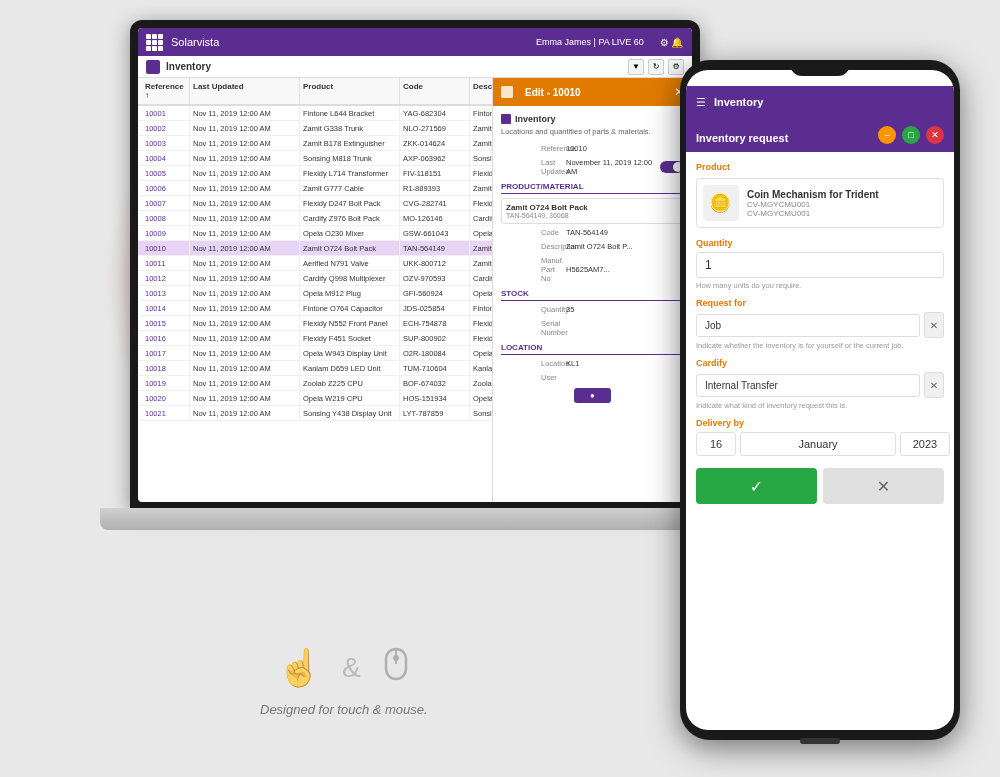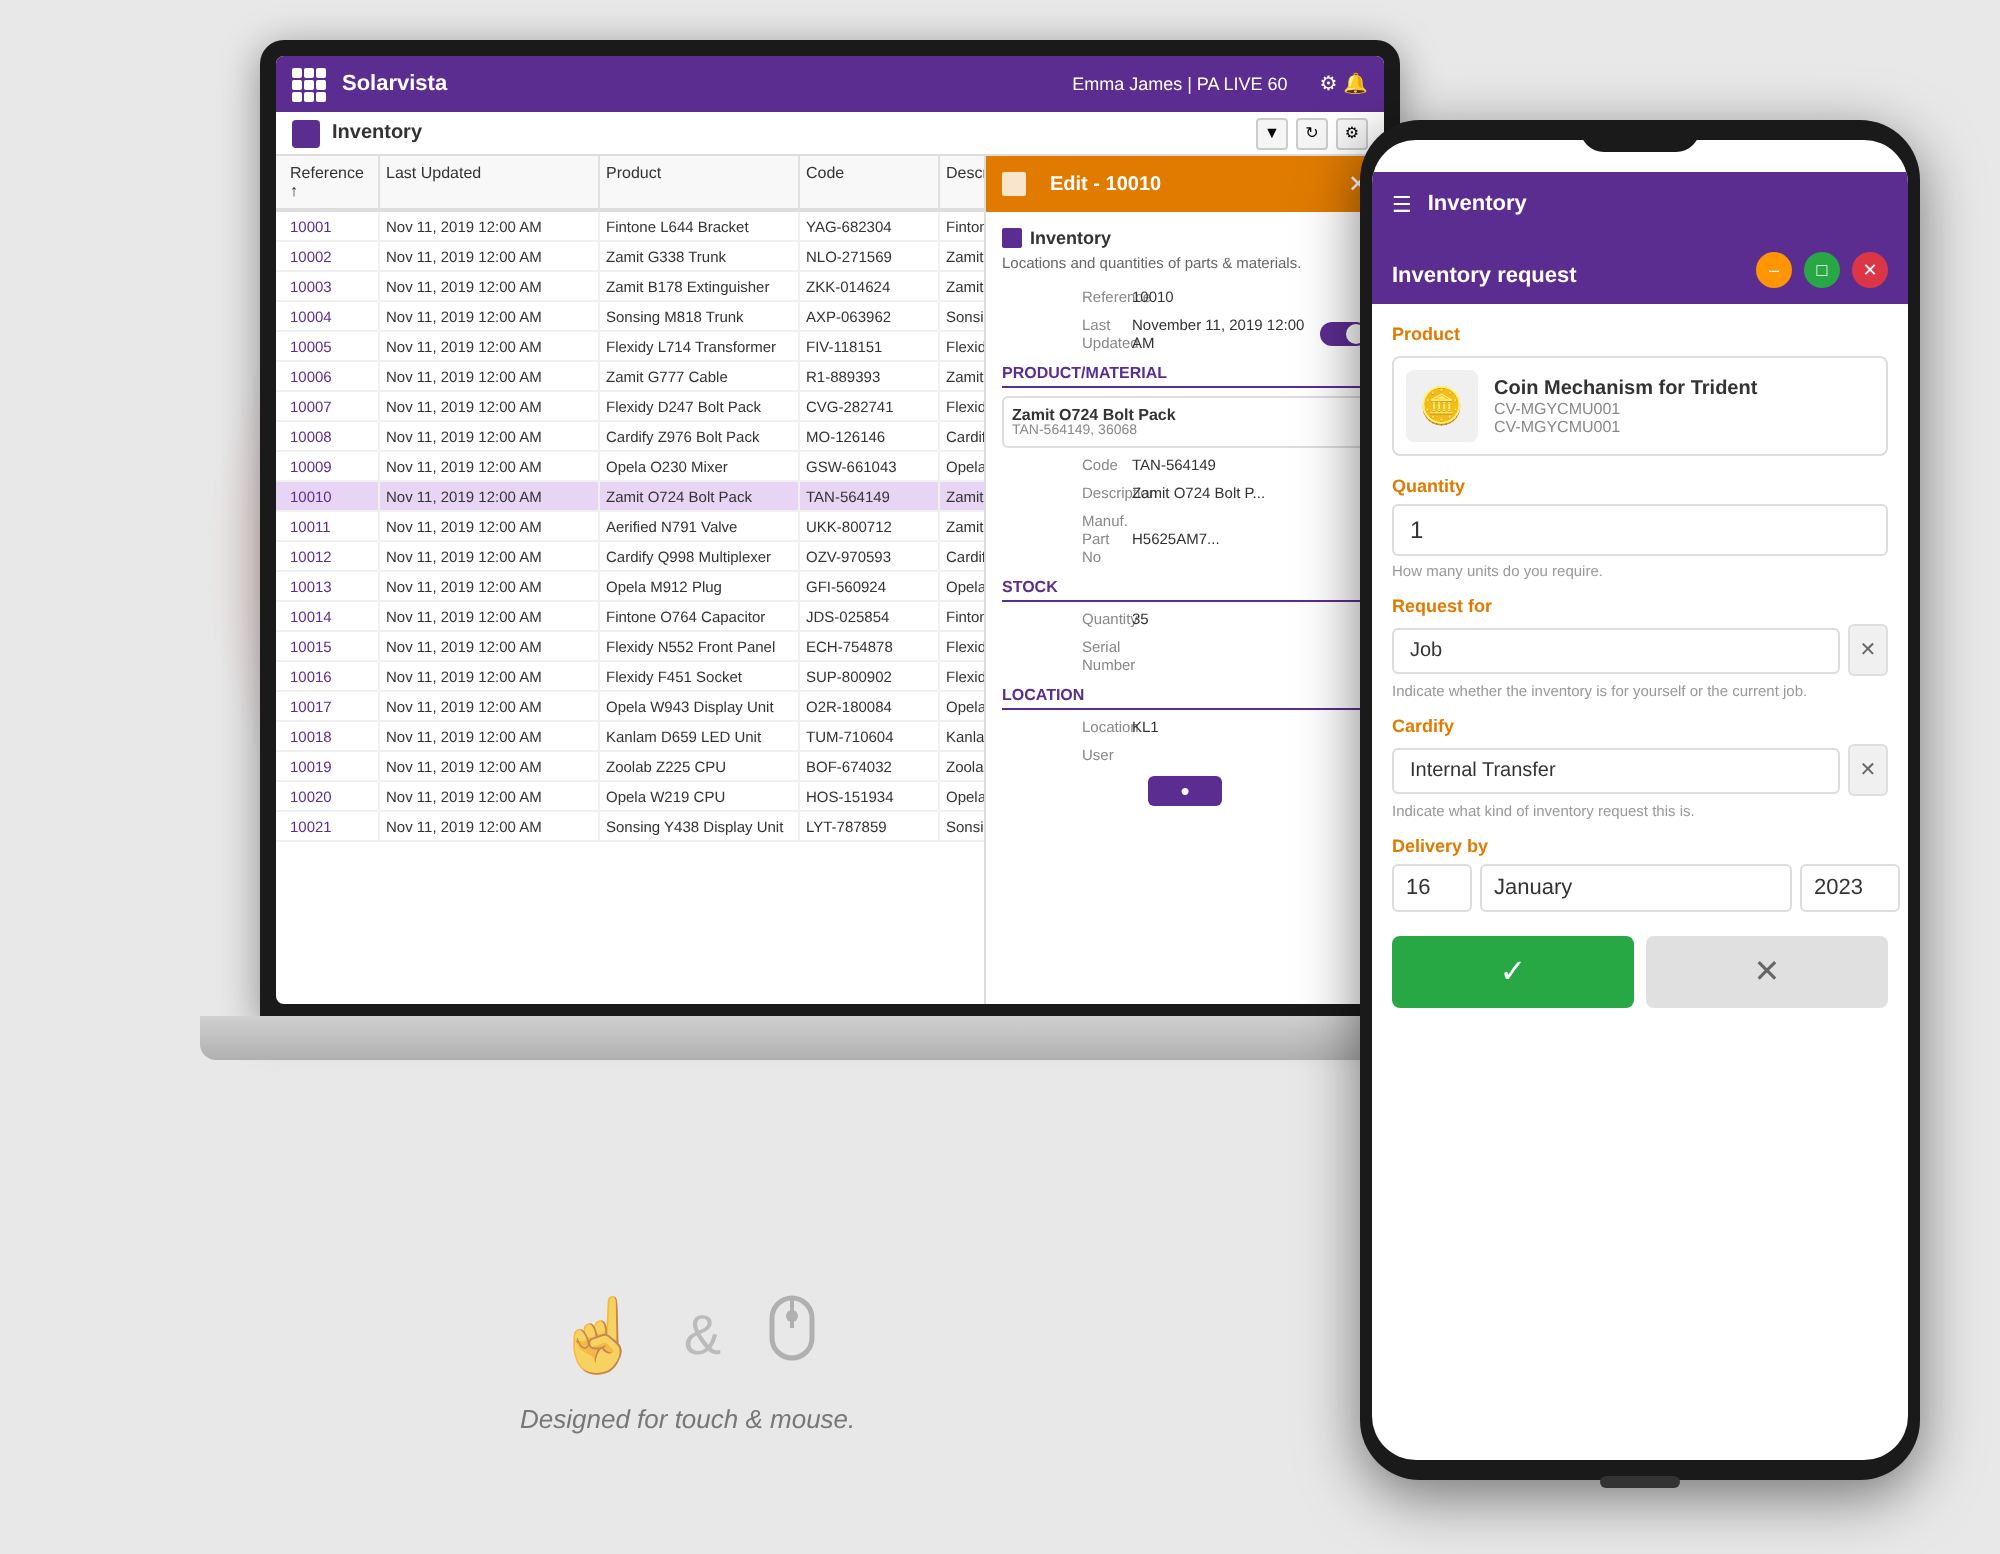--- a/index.html
+++ b/index.html
@@ -99,21 +99,21 @@
     }
     .grid-dot {
       width: 5px; height: 5px;
       background: #fff;
       border-radius: 1px;
     }
 
     .app-title {
       color: #fff;
       font-size: 11px;
-      font-weight: 700;
+      font-weight: 400;
       flex: 1;
     }
 
     .header-right {
       color: #fff;
       font-size: 9px;
       display: flex;
       align-items: center;
       gap: 6px;
     }
@@ -161,21 +161,21 @@
     .table-header {
       display: grid;
       grid-template-columns: 48px 110px 100px 70px 120px 30px;
       background: #f8f8f8;
       border-bottom: 2px solid #ddd;
       padding: 0 4px;
     }
 
     .th {
       font-size: 8px;
-      font-weight: 400;
+      font-weight: 700;
       color: #333;
       padding: 4px 3px;
       border-right: 1px solid #e0e0e0;
     }
     .th:last-child { border-right: none; }
 
     .table-body {
       overflow: hidden;
     }
 
@@ -518,20 +518,21 @@
       align-items: center;
       margin-bottom: 12px;
     }
 
     .delivery-input {
       border: 1px solid #ddd;
       border-radius: 3px;
       padding: 5px 6px;
       font-size: 11px;
       color: #333;
+      text-align: center;
       background: #fff;
     }
 
     .delivery-input.day { width: 40px; }
     .delivery-input.month { flex: 1; }
     .delivery-input.year { width: 50px; }
 
     .action-buttons {
       display: flex;
       gap: 6px;

